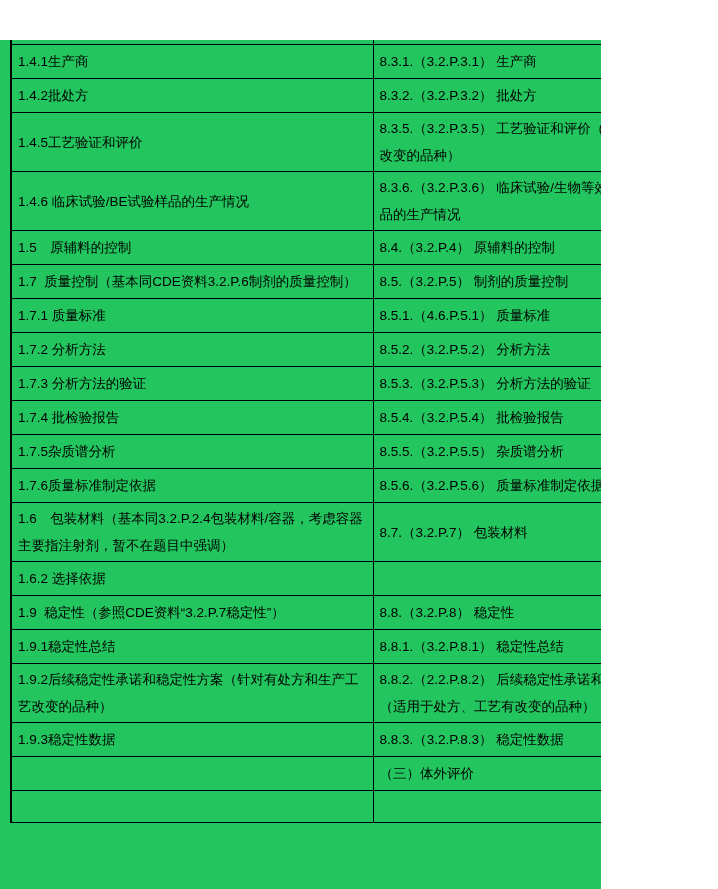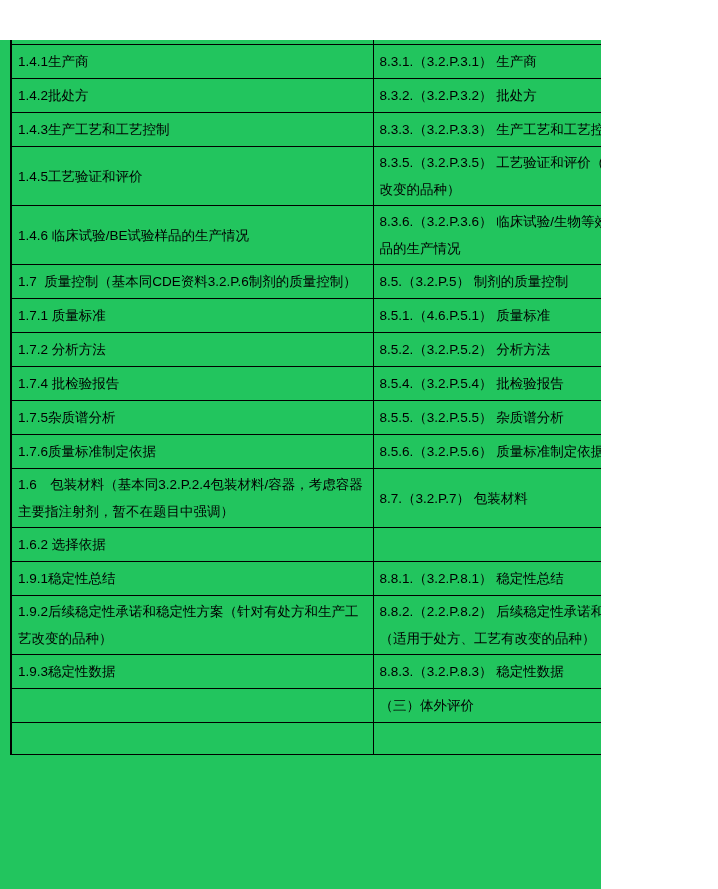--- a/index.html
+++ b/index.html
@@ -54,62 +54,70 @@
         </tr>
         <tr class="data-row">
           <td>1.4.1生产商</td>
           <td>8.3.1.（3.2.P.3.1） 生产商</td>
         </tr>
         <tr class="data-row">
           <td>1.4.2批处方</td>
           <td>8.3.2.（3.2.P.3.2） 批处方</td>
         </tr>
         <tr class="data-row">
-          <td>1.4.3生产工艺和工艺控制</td>
-          <td>8.3.3.（3.2.P.3.3） 生产工艺和工艺控制</td>
-        </tr>
-        <tr class="data-row">
           <td>1.4.5工艺验证和评价</td>
           <td>8.3.5.（3.2.P.3.5） 工艺验证和评价（适用于工艺有改变的品种）</td>
         </tr>
         <tr class="data-row">
           <td>1.4.6 临床试验/BE试验样品的生产情况</td>
           <td>8.3.6.（3.2.P.3.6） 临床试验/生物等效性（BE）样品的生产情况</td>
+        </tr>
+        <tr class="data-row">
+          <td>1.5　原辅料的控制</td>
+          <td>8.4.（3.2.P.4） 原辅料的控制</td>
         </tr>
         <tr class="data-row">
           <td>1.7  质量控制（基本同CDE资料3.2.P.6制剂的质量控制）</td>
           <td>8.5.（3.2.P.5） 制剂的质量控制</td>
         </tr>
         <tr class="data-row">
           <td>1.7.1 质量标准</td>
           <td>8.5.1.（4.6.P.5.1） 质量标准</td>
         </tr>
         <tr class="data-row">
           <td>1.7.2 分析方法</td>
           <td>8.5.2.（3.2.P.5.2） 分析方法</td>
+        </tr>
+        <tr class="data-row">
+          <td>1.7.3 分析方法的验证</td>
+          <td>8.5.3.（3.2.P.5.3） 分析方法的验证</td>
         </tr>
         <tr class="data-row">
           <td>1.7.4 批检验报告</td>
           <td>8.5.4.（3.2.P.5.4） 批检验报告</td>
         </tr>
         <tr class="data-row">
           <td>1.7.5杂质谱分析</td>
           <td>8.5.5.（3.2.P.5.5） 杂质谱分析</td>
         </tr>
         <tr class="data-row">
           <td>1.7.6质量标准制定依据</td>
           <td>8.5.6.（3.2.P.5.6） 质量标准制定依据</td>
         </tr>
         <tr class="data-row">
           <td>1.6　包装材料（基本同3.2.P.2.4包装材料/容器，考虑容器主要指注射剂，暂不在题目中强调）</td>
           <td>8.7.（3.2.P.7） 包装材料</td>
         </tr>
         <tr class="data-row">
           <td>1.6.2 选择依据</td>
           <td></td>
+        </tr>
+        <tr class="data-row">
+          <td>1.9  稳定性（参照CDE资料“3.2.P.7稳定性”）</td>
+          <td>8.8.（3.2.P.8） 稳定性</td>
         </tr>
         <tr class="data-row">
           <td>1.9.1稳定性总结</td>
           <td>8.8.1.（3.2.P.8.1） 稳定性总结</td>
         </tr>
         <tr class="data-row">
           <td>1.9.2后续稳定性承诺和稳定性方案（针对有处方和生产工艺改变的品种）</td>
           <td>8.8.2.（2.2.P.8.2） 后续稳定性承诺和稳定性方案 （适用于处方、工艺有改变的品种）</td>
         </tr>
         <tr class="data-row">

